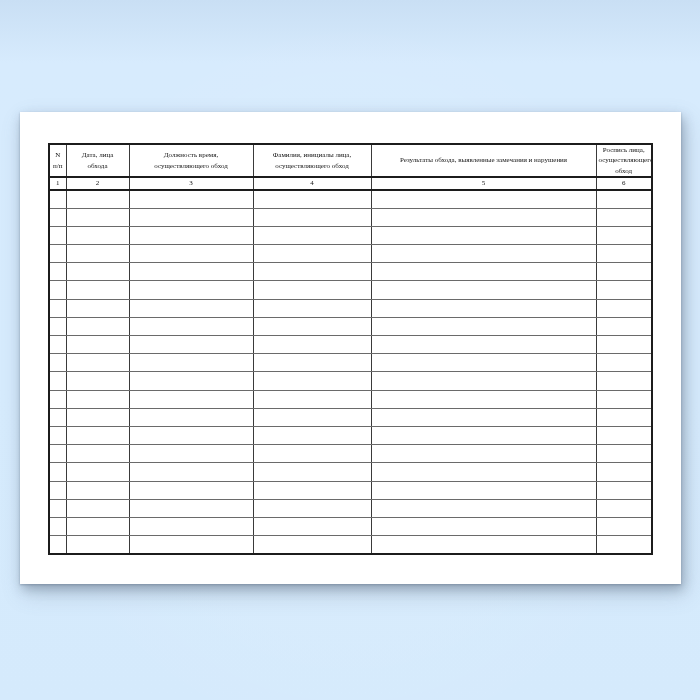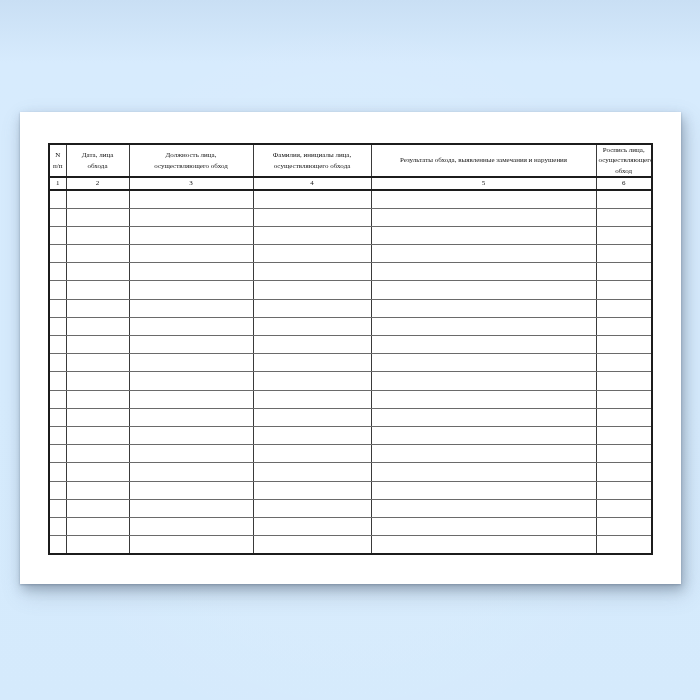--- a/index.html
+++ b/index.html
@@ -91,24 +91,24 @@
         <col class="c4">
           <col class="c5">
           <col class="c6">
       </colgroup>
       <thead>
         <tr class="head-row">
           <th>N
 п/п</th>
           <th>Дата, лица
 обхода</th>
-          <th>Должность лица,
+          <th>Должность время,
 осуществляющего обход</th>
           <th>Фамилия, инициалы лица,
-осуществляющего обхода</th>
+осуществляющего обход</th>
           <th>Результаты обхода, выявленные замечания и нарушения</th>
           <th>Роспись лица,
 осуществляющего
 обход</th>
         </tr>
         <tr class="num-row">
           <td>1</td>
           <td>2</td>
           <td>3</td>
           <td>4</td>

